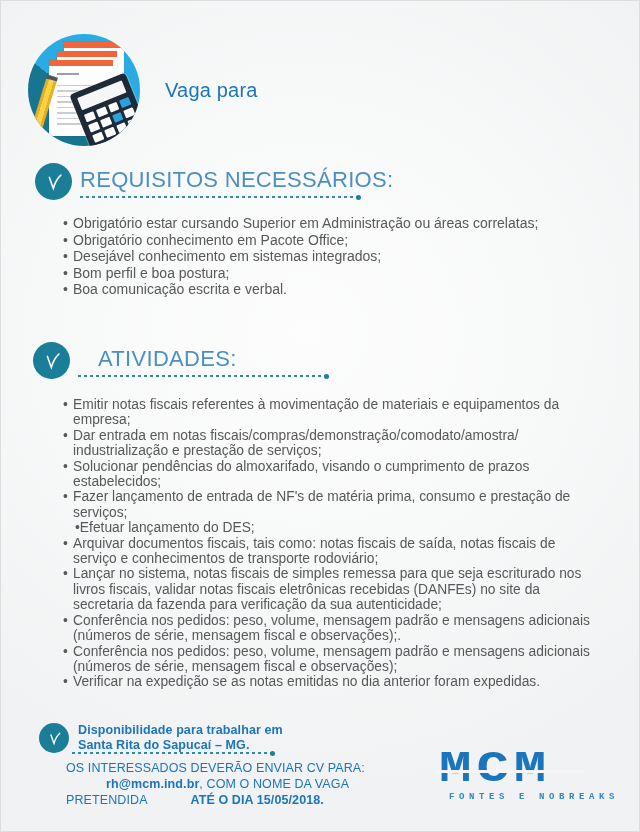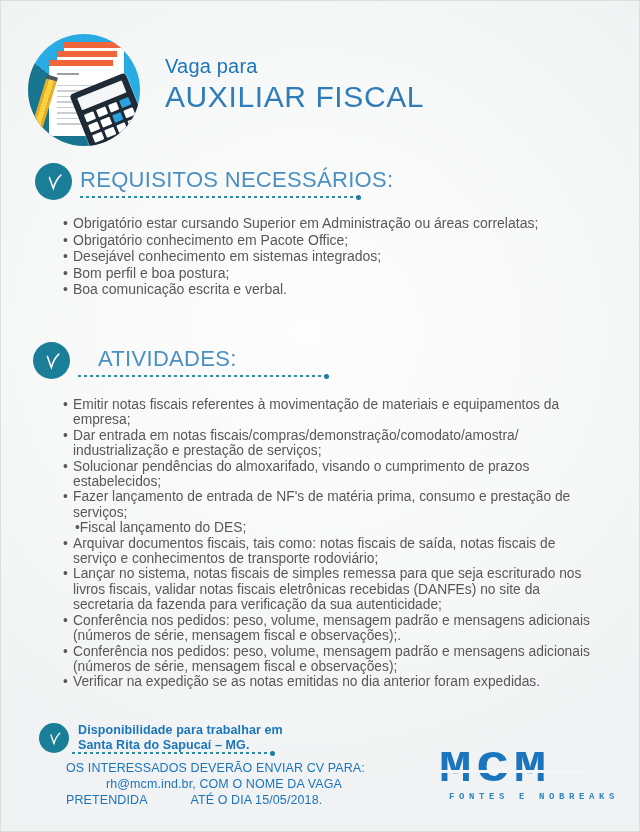--- a/index.html
+++ b/index.html
@@ -48,21 +48,21 @@
   .calc .screen { position:absolute; left:6px; top:6px; width:48px; height:13px; background:#f4f6f7; border-radius:1px; }
   .calc .keys {
     position:absolute; left:6px; top:24px; width:48px;
     display:grid; grid-template-columns:repeat(4,1fr); gap:3px;
   }
   .calc .keys span { height:8px; background:#fff; border-radius:1px; }
   .calc .keys span.blue { background:#2aa0dc; }
 
   
   .title-block { position:absolute; left:164px; top:54px; }
-  .kicker { font-size:20px; color:#1c76bb; letter-spacing:0.2px; }
+  .kicker { font-size:20px; color:#1c76bb; letter-spacing:0.2px;margin-top:24px; }
   .job-title { font-size:30px; font-weight:normal; color:#2e7cba; letter-spacing:0.6px; margin-top:2px; }
 
   
   .check-circle {
     position:absolute; border-radius:50%; background:#1b7e98;
     display:flex; align-items:center; justify-content:center;
   }
   .check-circle svg { display:block; }
   .sec1-circle { left:34px; top:162px; width:37px; height:37px; }
   .sec2-circle { left:32px; top:341px; width:37px; height:37px; }
@@ -83,21 +83,21 @@
   ul.list li::before { content:"\2022"; position:absolute; left:0; }
   ul.requirements { left:62px; top:214px; width:526px; font-size:14px; line-height:16.5px; }
   ul.activities  { left:62px; top:396px; width:532px; font-size:13.8px; line-height:15.4px; }
   ul.activities li:nth-child(5) { padding-left:0;margin-left:12px; }
   ul.activities li:nth-child(5)::before { position:static; }
 
   
   .foot-circle { left:38px; top:722px; width:30px; height:30px; }
   .availability { position:absolute; left:77px; top:722px; font-size:12.5px; line-height:15px; font-weight:bold; color:#1c75bc; letter-spacing:0.1px; }
   .contact { position:absolute; left:65px; top:759px; width:310px; font-size:12.5px; line-height:16px; color:#1c75bc; letter-spacing:0.1px; }
-  .contact b { font-weight:normal;padding-left:40px; }
+  .contact b { font-weight:bold;padding-left:40px; }
 
   .mcm { position:absolute; left:438px; top:748px; width:180px;font-family:Liberation Mono, monospace; }
   .mcm-word {
     position:relative; font-size:44px; font-weight:bold; color:#1b75bc;
     letter-spacing:4px; line-height:40px; transform:scaleX(1.23); transform-origin:left center;
     width:138px;
   }
   .mcm-strip { position:absolute; left:-4px; top:21px; width:150px; height:3px; background:#f4f5f6; }
   .mcm-tagline { font-size:9px; font-weight:bold; color:#2f87c6; letter-spacing:4.6px; margin-top:3px; white-space:nowrap;text-align:right; }
 </style>
@@ -132,21 +132,20 @@
         <span class="blue"></span>
           <span></span>
           <span></span>
           <span></span>
       </div>
     </div>
   </div>
 
   <div class="title-block">
     <div class="kicker">Vaga para</div>
-    <h1 class="job-title">AUXILIAR FISCAL</h1>
   </div>
 
   <div class="check-circle sec1-circle">
     <svg width="22" height="22" viewBox="0 0 24 24">
       <path d="M7 7 C8.5 11 10 16 11.3 19 C13 13 16 7.5 19.5 4.5" fill="none" stroke="#ffffff" stroke-width="1.7" stroke-linecap="round"></path>
     </svg>
   </div>
   <h2 class="sec-title sec1-title">REQUISITOS NECESSÁRIOS:</h2>
   <div class="dotted dotted1"></div>
   <ul class="list requirements">
@@ -162,21 +161,21 @@
       <path d="M7 7 C8.5 11 10 16 11.3 19 C13 13 16 7.5 19.5 4.5" fill="none" stroke="#ffffff" stroke-width="1.7" stroke-linecap="round"></path>
     </svg>
   </div>
   <h2 class="sec-title sec2-title">ATIVIDADES:</h2>
   <div class="dotted dotted2"></div>
   <ul class="list activities">
       <li>Emitir notas fiscais referentes à movimentação de materiais e equipamentos da empresa;</li>
       <li>Dar entrada em notas fiscais/compras/demonstração/comodato/amostra/ industrialização e prestação de serviços;</li>
       <li>Solucionar pendências do almoxarifado, visando o cumprimento de prazos estabelecidos;</li>
       <li>Fazer lançamento de entrada de NF's de matéria prima, consumo e prestação de serviços;</li>
-      <li>Fiscal lançamento do DES;</li>
+      <li>Efetuar lançamento do DES;</li>
       <li>Arquivar documentos fiscais, tais como: notas fiscais de saída, notas fiscais de serviço e conhecimentos de transporte rodoviário;</li>
       <li>Lançar no sistema, notas fiscais de simples remessa para que seja escriturado nos livros fiscais, validar notas fiscais eletrônicas recebidas (DANFEs) no site da secretaria da fazenda para verificação da sua autenticidade;</li>
       <li>Conferência  nos pedidos: peso, volume, mensagem padrão e mensagens adicionais (números de série, mensagem fiscal e observações);.</li>
       <li>Conferência  nos pedidos: peso, volume, mensagem padrão e mensagens adicionais (números de série, mensagem fiscal e observações);</li>
       <li>Verificar na expedição se as notas emitidas no dia anterior foram expedidas.</li>
     </ul>
 
   <div class="check-circle foot-circle">
     <svg width="17" height="17" viewBox="0 0 24 24">
       <path d="M7 7 C8.5 11 10 16 11.3 19 C13 13 16 7.5 19.5 4.5" fill="none" stroke="#ffffff" stroke-width="1.9" stroke-linecap="round"></path>

